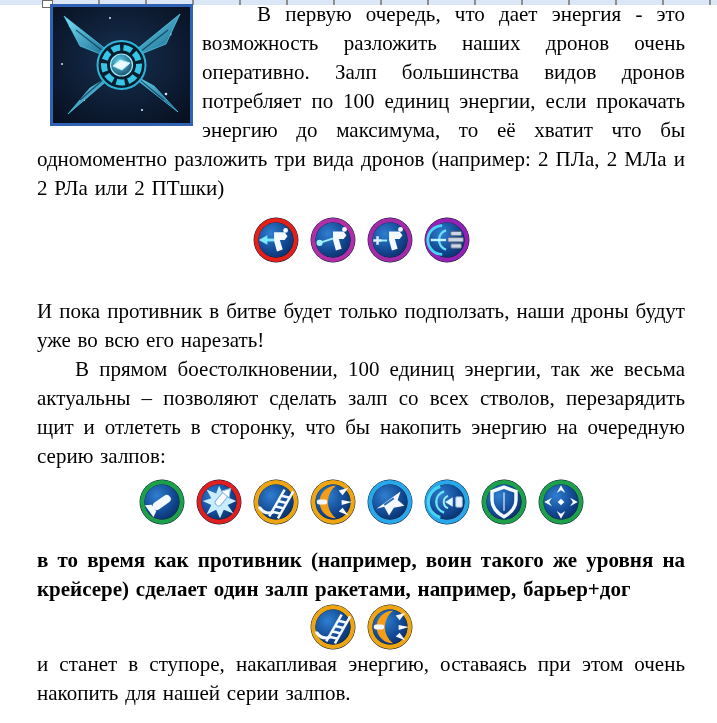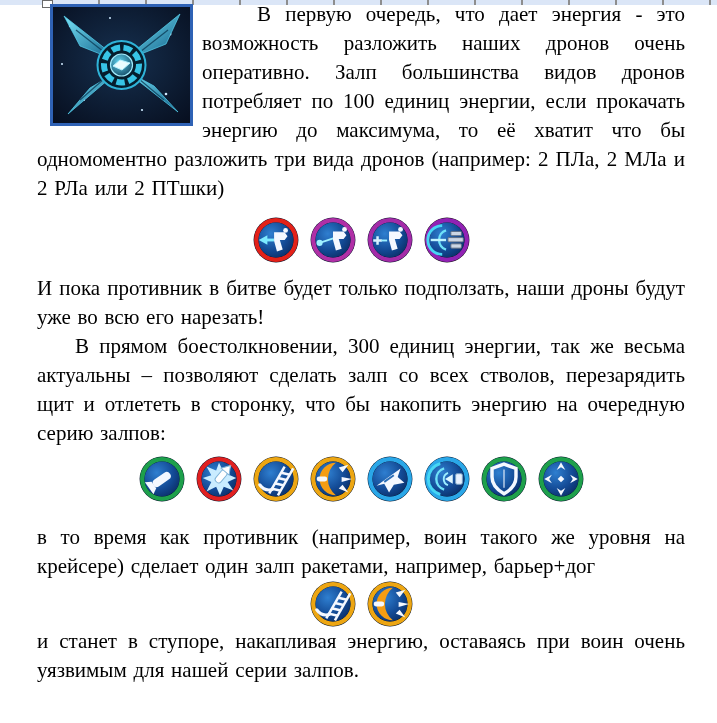--- a/index.html
+++ b/index.html
@@ -11,22 +11,22 @@
   .ruler .ticks{position:absolute;inset:0;
     background:repeating-linear-gradient(to right,transparent 0 45px,#8e8e8e 45px 47px);
     background-position:6px 0;}
   .ruler-handle{position:absolute;left:42px;top:0;width:11px;height:8px;
     background:#fff;border:1.5px solid #6a6a6a;box-sizing:border-box;}
 
   .doc{position:absolute;top:0;left:37px;width:648px;}
   p{margin:0;font-size:21px;line-height:29px;text-align:justify;word-spacing:1.5px;}
   .indent{text-indent:55px;}
   .indent-sm{text-indent:38px;}
-  .p2{margin-top:11px;}
-  .p4{margin-top:21px;}
+  .p2{margin-top:34px;}
+  .p4{margin-top:21px;font-weight:bold;}
 
   .hero-float{float:left;width:143px;height:122px;margin:4px 9px 6px 13px;}
   .hero-float svg{display:block;width:143px;height:122px;}
 
   .icon-row{display:flex;justify-content:center;align-items:center;gap:11px;}
   .icon-row.r1{margin:14px 0 0 0;}
   .icon-row.r2{margin:8px 0 10px 0;}
   .icon-row.r3{margin:0;}
   .game-icon{width:46px;height:46px;display:inline-block;}
   .game-icon svg{display:block;width:46px;height:46px;}
@@ -142,21 +142,21 @@
           <g fill="#cdd6e4" stroke="#5d6b80" stroke-width="1">
             <rect x="28" y="15" width="11" height="4.5" rx="1"></rect>
             <rect x="25" y="21.5" width="16" height="4.5" rx="1"></rect>
             <rect x="28" y="28" width="11" height="4.5" rx="1"></rect>
           </g>
         </svg>
       </span>
     </div>
 
   <p class="p2">И пока противник в битве будет только подползать, наши дроны будут уже во всю его нарезать!</p>
-  <p class="indent-sm">В прямом боестолкновении, 300 единиц энергии, так же  весьма актуальны – позволяют сделать залп со всех стволов, перезарядить щит и отлететь в сторонку, что бы накопить энергию на очередную серию залпов:</p>
+  <p class="indent-sm">В прямом боестолкновении, 100 единиц энергии, так же  весьма актуальны – позволяют сделать залп со всех стволов, перезарядить щит и отлететь в сторонку, что бы накопить энергию на очередную серию залпов:</p>
 
   <div class="icon-row r2">
       <span class="game-icon">
         <svg viewBox="0 0 48 48">
           <circle cx="24" cy="24" r="23.4" fill="#06132b"></circle>
           <circle cx="24" cy="24" r="20.6" fill="none" stroke="#1ea04b" stroke-width="4.6"></circle>
           <circle cx="24" cy="24" r="18.2" fill="url(#gi)"></circle>
           <g transform="rotate(-35 24 24)">
             <rect x="13" y="20" width="21" height="8.5" rx="4.2" fill="#f4f8ff"></rect>
             <path d="M13.5 20 l-6 -3.5 v15.5 l6 -3.5 z" fill="#f4f8ff"></path>
@@ -279,14 +279,14 @@
           <g fill="#f4f8ff">
             <rect x="7" y="21.5" width="11" height="5" rx="2.5"></rect>
             <path d="M30 12 l10 -3 -6 8 z"></path>
             <path d="M33 22 l11 2 -11 3 z"></path>
             <path d="M30 34 l10 4 -6 -8 z"></path>
           </g>
         </svg>
       </span>
     </div>
 
-  <p>и станет в ступоре, накапливая энергию, оставаясь при воин очень уязвимым для нашей серии залпов.</p>
+  <p>и станет в ступоре, накапливая энергию, оставаясь при этом очень накопить для нашей серии залпов.</p>
 </div>
 
 </body></html>

